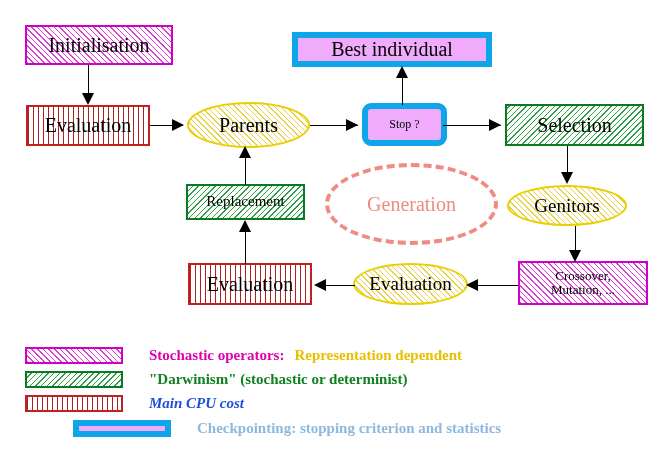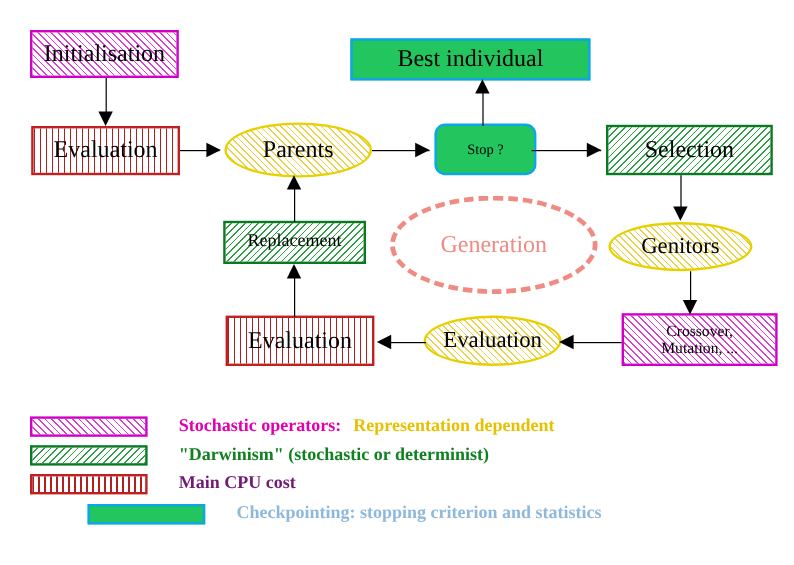--- a/index.html
+++ b/index.html
@@ -57,28 +57,28 @@
   .fill-red {
     background-color: #ffffff;
     background-image: repeating-linear-gradient(
         90deg,
         #b02020 0px, #b02020 1px,
         rgba(255,255,255,0) 1px, rgba(255,255,255,0) 5px);
     border: 2px solid #c02020;
   }
   
   .fill-blue {
-    background-color: #22c55e;
+    background-color: #f0abfc;
     background-image: repeating-linear-gradient(
         0deg,
         #8fc4e8 0px, #8fc4e8 1px,
         rgba(255,255,255,0) 1px, rgba(255,255,255,5px) 5px,
         rgba(255,255,255,0) 5px);
     background-size: auto 5px;
-    border: 2px solid #0ea5e9;
+    border: 6px solid #0ea5e9;
   }
   
   .fill-yellow {
     background-color: #ffffff;
     background-image: repeating-linear-gradient(
         45deg,
         #e8d24a 0px, #e8d24a 1px,
         rgba(255,255,255,0) 1px, rgba(255,255,255,0) 4px);
     border: 2px solid #e8d000;
   }
@@ -153,21 +153,21 @@
     font-weight: bold;
     white-space: nowrap;
   }
   .legend-text .part2 { margin-left: 10px; }
 </style>
 </head>
 <body>
 
 <div id="canvas">
 
-  <div class="node fill-magenta" style="left:25px; top:25px; width:124px; height:40px; font-size:20px;">
+  <div class="node fill-magenta" style="left:25px; top:25px; width:148px; height:40px; font-size:20px;">
     <span class="lbl">Initialisation</span>
   </div>
 
   <div class="node fill-red" style="left:26px; top:105px; width:124px; height:41px; font-size:20px;">
     <span class="lbl">Evaluation</span>
   </div>
 
   <div class="node fill-yellow ellipse" style="left:187px; top:102px; width:123px; height:46px; font-size:20px;text-align:center;">
     <span class="lbl">Parents</span>
   </div>
@@ -252,21 +252,21 @@
   <div class="legend-row" style="top:371px;">
     <div class="swatch fill-green"></div>
     <div class="legend-text">
       <span style="color:#108020;">"Darwinism" (stochastic or determinist)</span>
     </div>
   </div>
 
   <div class="legend-row" style="top:395px;">
     <div class="swatch fill-red"></div>
     <div class="legend-text">
-      <span style="color:#701a75;">Main CPU cost</span>
+      <span style="color:#1d4ed8;font-style:italic;">Main CPU cost</span>
     </div>
   </div>
 
   <div class="legend-row" style="top:420px;padding-left:48px;">
     <div class="swatch fill-blue"></div>
     <div class="legend-text">
       <span style="color:#8fb8dd;">Checkpointing: stopping criterion and statistics</span>
     </div>
   </div>
 

